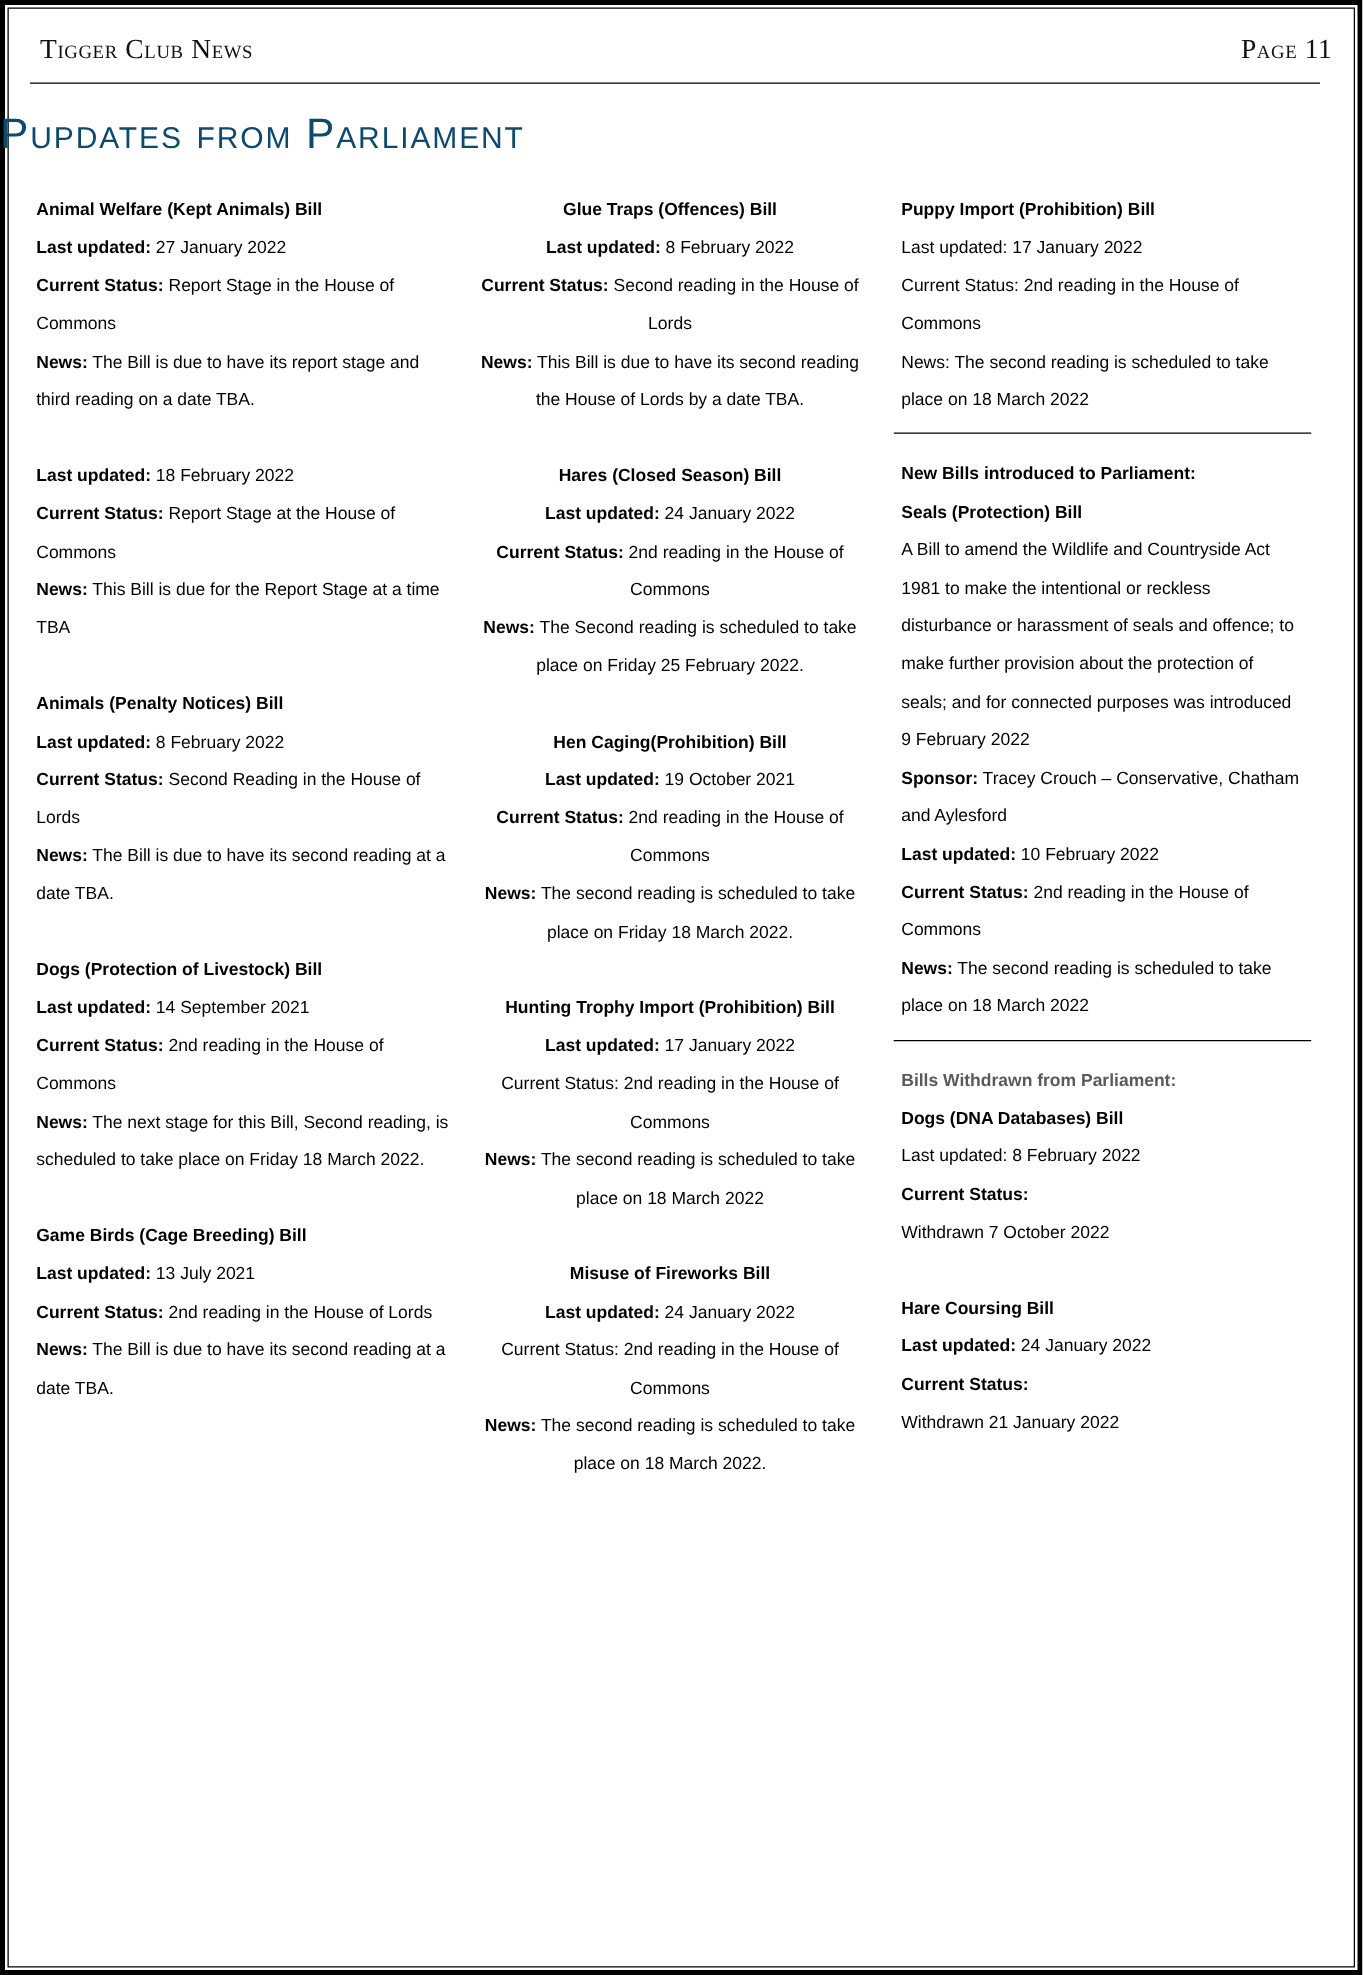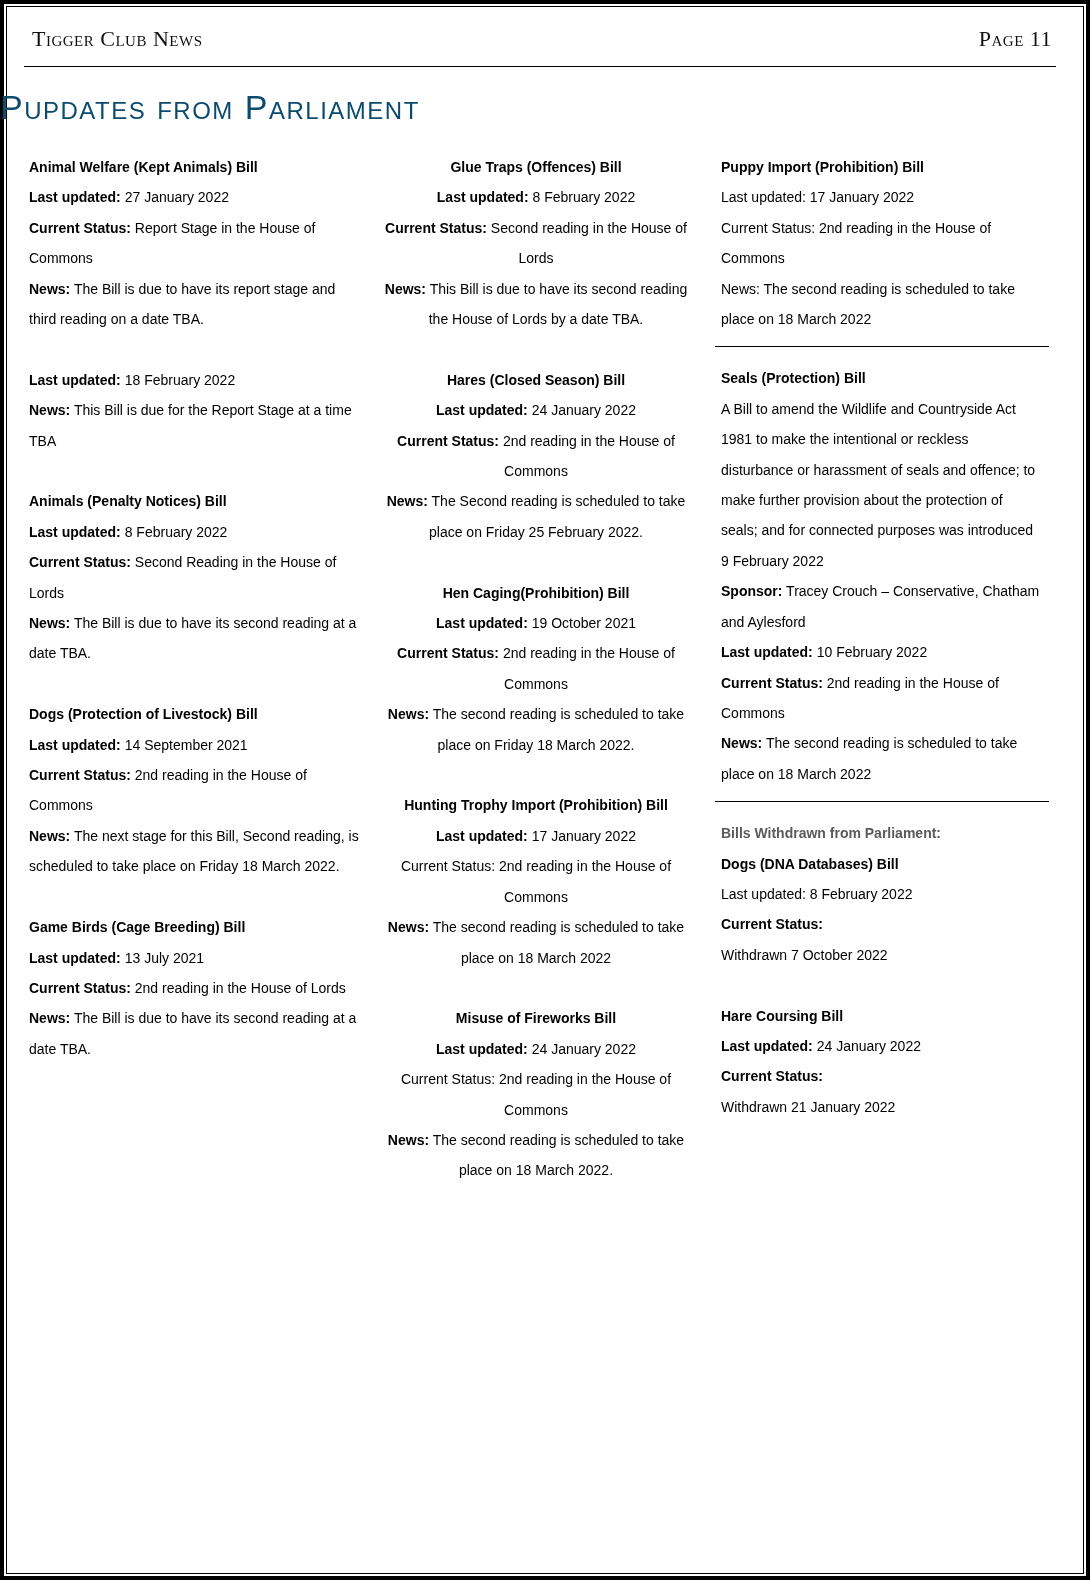--- a/index.html
+++ b/index.html
@@ -1,19 +1,19 @@
 <!DOCTYPE html>
 <html><head>
 <meta charset="utf-8">
 <style>
   html, body { margin:0; padding:0; background:#fff; }
   body { width:1090px; height:1580px; position:relative; overflow:hidden; }
   .frame-outer { position:absolute; left:0; top:0; width:1090px; height:1580px; box-sizing:border-box; border:4px solid #000; }
   .frame-inner { position:absolute; left:6px; top:6px; right:6px; bottom:6px; border:1.5px solid #000; }
-  .header { position:absolute; left:32px; right:38px; top:26px; height:30px;
+  .header { position:absolute; left:32px; right:24px; top:26px; height:30px;
     font-family:"Liberation Serif", serif; font-variant:small-caps; font-size:22px; color:#111; letter-spacing:0.5px; }
   .header .left { position:absolute; left:0; top:0; }
   .header .right { position:absolute; right:0; top:0; }
   .header-rule { position:absolute; left:24px; right:34px; top:66px; height:0; border-top:1.5px solid #000; }
   .title { position:absolute; left:0; right:0; top:88px; text-align:left;
     font-family:Liberation Sans, sans-serif; font-variant:small-caps; font-size:34px; letter-spacing:1.5px; color:#0c4a6e; }
   .col { position:absolute; top:152px; font-family:"Liberation Sans", sans-serif; font-size:14px; line-height:30.4px; color:#000; }
   .c1 { left:29px; width:330px; }
   .c2 { left:376px; width:320px;text-align:center; }
   .c3 { left:721px; width:322px; }
@@ -42,20 +42,21 @@
 
 <div class="col c1">
   <div class="bill">
     <p class="name">Animal Welfare (Kept Animals) Bill</p>
     <p><span class="lbl">Last updated:</span> <span>27 January 2022</span></p>
     <p><span class="lbl">Current Status:</span> <span>Report Stage in the House of Commons</span></p>
     <p><span class="lbl">News:</span> <span>The Bill is due to have its report stage and third reading on a date TBA.</span></p>
   </div>
   <div class="bill">
     <p><span class="lbl">Last updated:</span> <span>18 February 2022</span></p>
+    <p><span class="lbl">Current Status:</span> <span>Report Stage at the House of Commons</span></p>
     <p><span class="lbl">News:</span> <span>This Bill is due for the Report Stage at a time TBA</span></p>
   </div>
   <div class="bill">
     <p class="name">Animals (Penalty Notices) Bill</p>
     <p><span class="lbl">Last updated:</span> <span>8 February 2022</span></p>
     <p><span class="lbl">Current Status:</span> <span>Second Reading in the House of Lords</span></p>
     <p><span class="lbl">News:</span> <span>The Bill is due to have its second reading at a date TBA.</span></p>
   </div>
   <div class="bill">
     <p class="name">Dogs (Protection of Livestock) Bill</p>
@@ -107,20 +108,21 @@
 <div class="col c3">
   <div class="bill" style="margin-bottom:0">
     <p class="name">Puppy Import (Prohibition) Bill</p>
     <p class="plain"><span class="lbl">Last updated:</span> <span>17 January 2022</span></p>
     <p class="plain"><span class="lbl">Current Status:</span> <span>2nd reading in the House of Commons</span></p>
     <p class="plain"><span class="lbl">News:</span> <span>The second reading is scheduled to take place on 18 March 2022</span></p>
   </div>
   <div class="rule"></div>
 
   <div class="bill" style="margin-bottom:0">
+    <p class="section-title">New Bills introduced to Parliament:</p>
     <p class="name">Seals (Protection) Bill</p>
     <p>A Bill to amend the Wildlife and Countryside Act 1981 to make the intentional or reckless disturbance or harassment of seals and offence; to make further provision about the protection of seals; and for connected purposes was introduced 9 February 2022</p>
     <p><span class="lbl">Sponsor:</span> <span>Tracey Crouch – Conservative, Chatham and Aylesford</span></p>
     <p><span class="lbl">Last updated:</span> <span>10 February 2022</span></p>
     <p><span class="lbl">Current Status:</span> <span>2nd reading in the House of Commons</span></p>
     <p><span class="lbl">News:</span> <span>The second reading is scheduled to take place on 18 March 2022</span></p>
   </div>
   <div class="rule"></div>
 
   <div class="bill">

